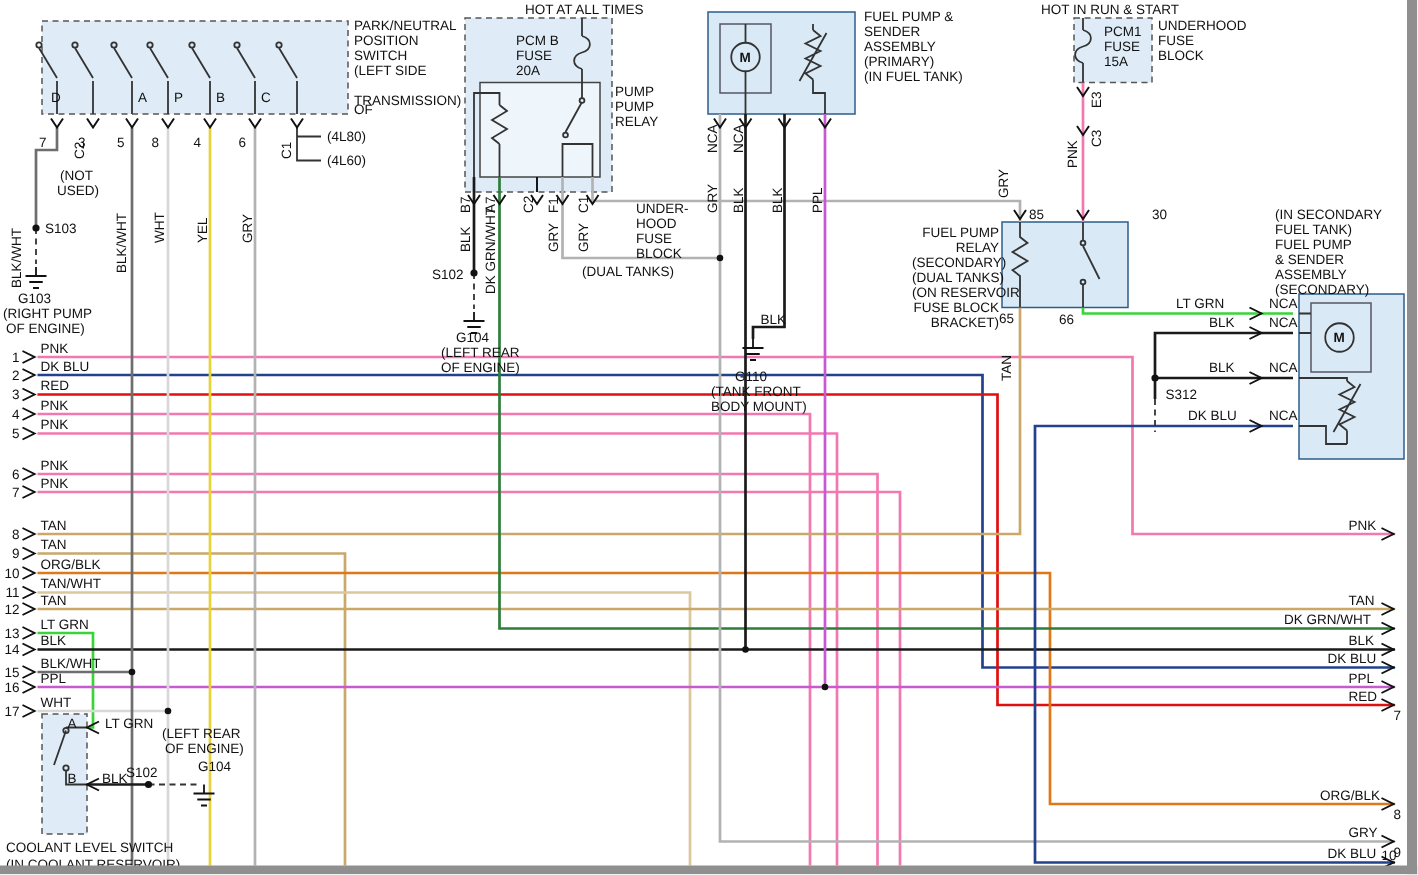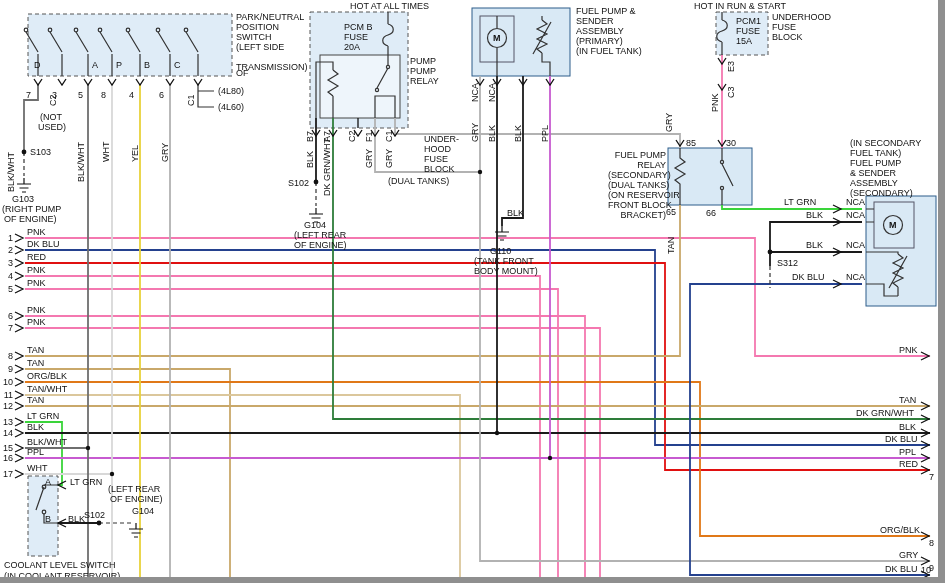--- a/index.html
+++ b/index.html
@@ -239,24 +239,24 @@
 <div class="lbl" style="left:772px;top:32px">BLOCK</div>
 <div class="v" style="left:726px;top:72px">E3</div>
 <div class="v" style="left:726px;top:98px">C3</div>
 <div class="v" style="left:710px;top:112px">PNK</div>
 
 <div class="lbl ra" style="left:608px;top:150px">FUEL PUMP</div>
 <div class="lbl ra" style="left:608px;top:160px">RELAY</div>
 <div class="lbl ra" style="left:608px;top:170px">(SECONDARY)</div>
 <div class="lbl ra" style="left:608px;top:180px">(DUAL TANKS)</div>
 <div class="lbl ra" style="left:608px;top:190px">(ON RESERVOIR</div>
-<div class="lbl ra" style="left:608px;top:200px">FRONT BLOCK</div>
+<div class="lbl ra" style="left:608px;top:200px">FUSE BLOCK</div>
 <div class="lbl ra" style="left:608px;top:210px">BRACKET)</div>
 <div class="lbl" style="left:686px;top:138px">85</div>
-<div class="lbl" style="left:726px;top:138px">30</div>
+<div class="lbl" style="left:768px;top:138px">30</div>
 <div class="lbl" style="left:666px;top:207px">65</div>
 <div class="lbl" style="left:706px;top:208px">66</div>
 <div class="v" style="left:664px;top:132px">GRY</div>
 <div class="v" style="left:666px;top:254px">TAN</div>
 
 <div class="lbl" style="left:850px;top:138px">(IN SECONDARY</div>
 <div class="lbl" style="left:850px;top:148px">FUEL TANK)</div>
 <div class="lbl" style="left:850px;top:158px">FUEL PUMP</div>
 <div class="lbl" style="left:850px;top:168px">&amp; SENDER</div>
 <div class="lbl" style="left:850px;top:178px">ASSEMBLY</div>

